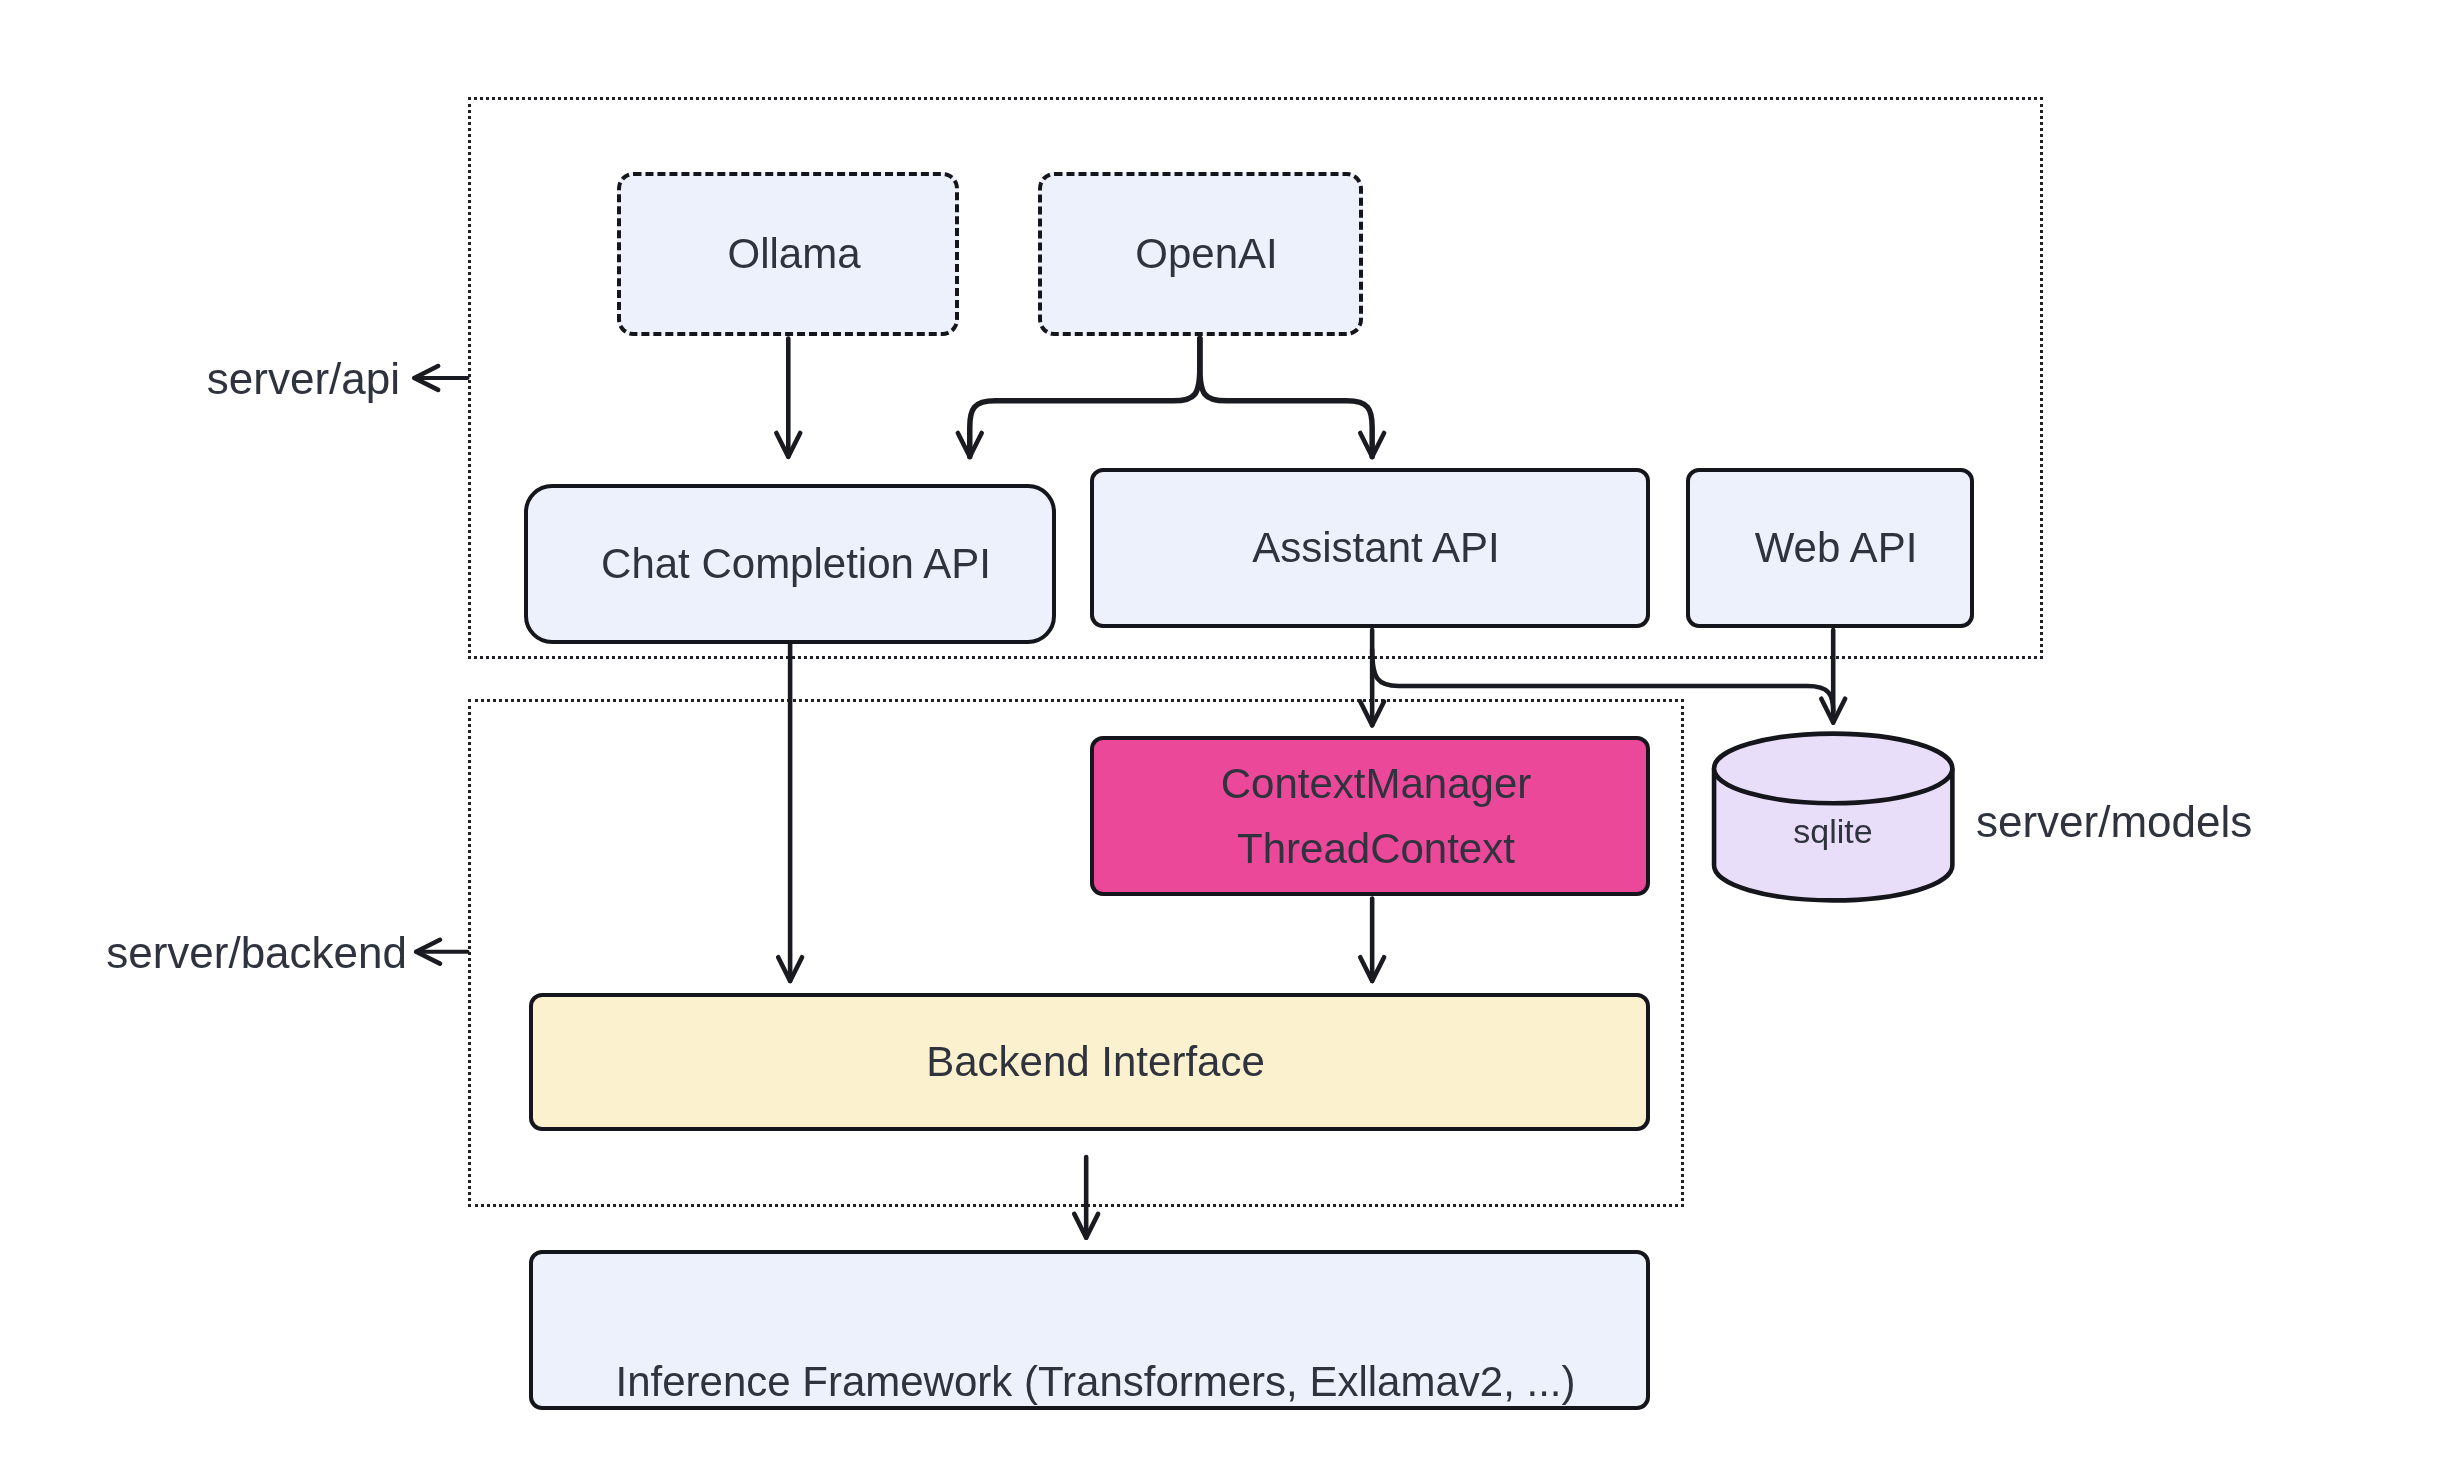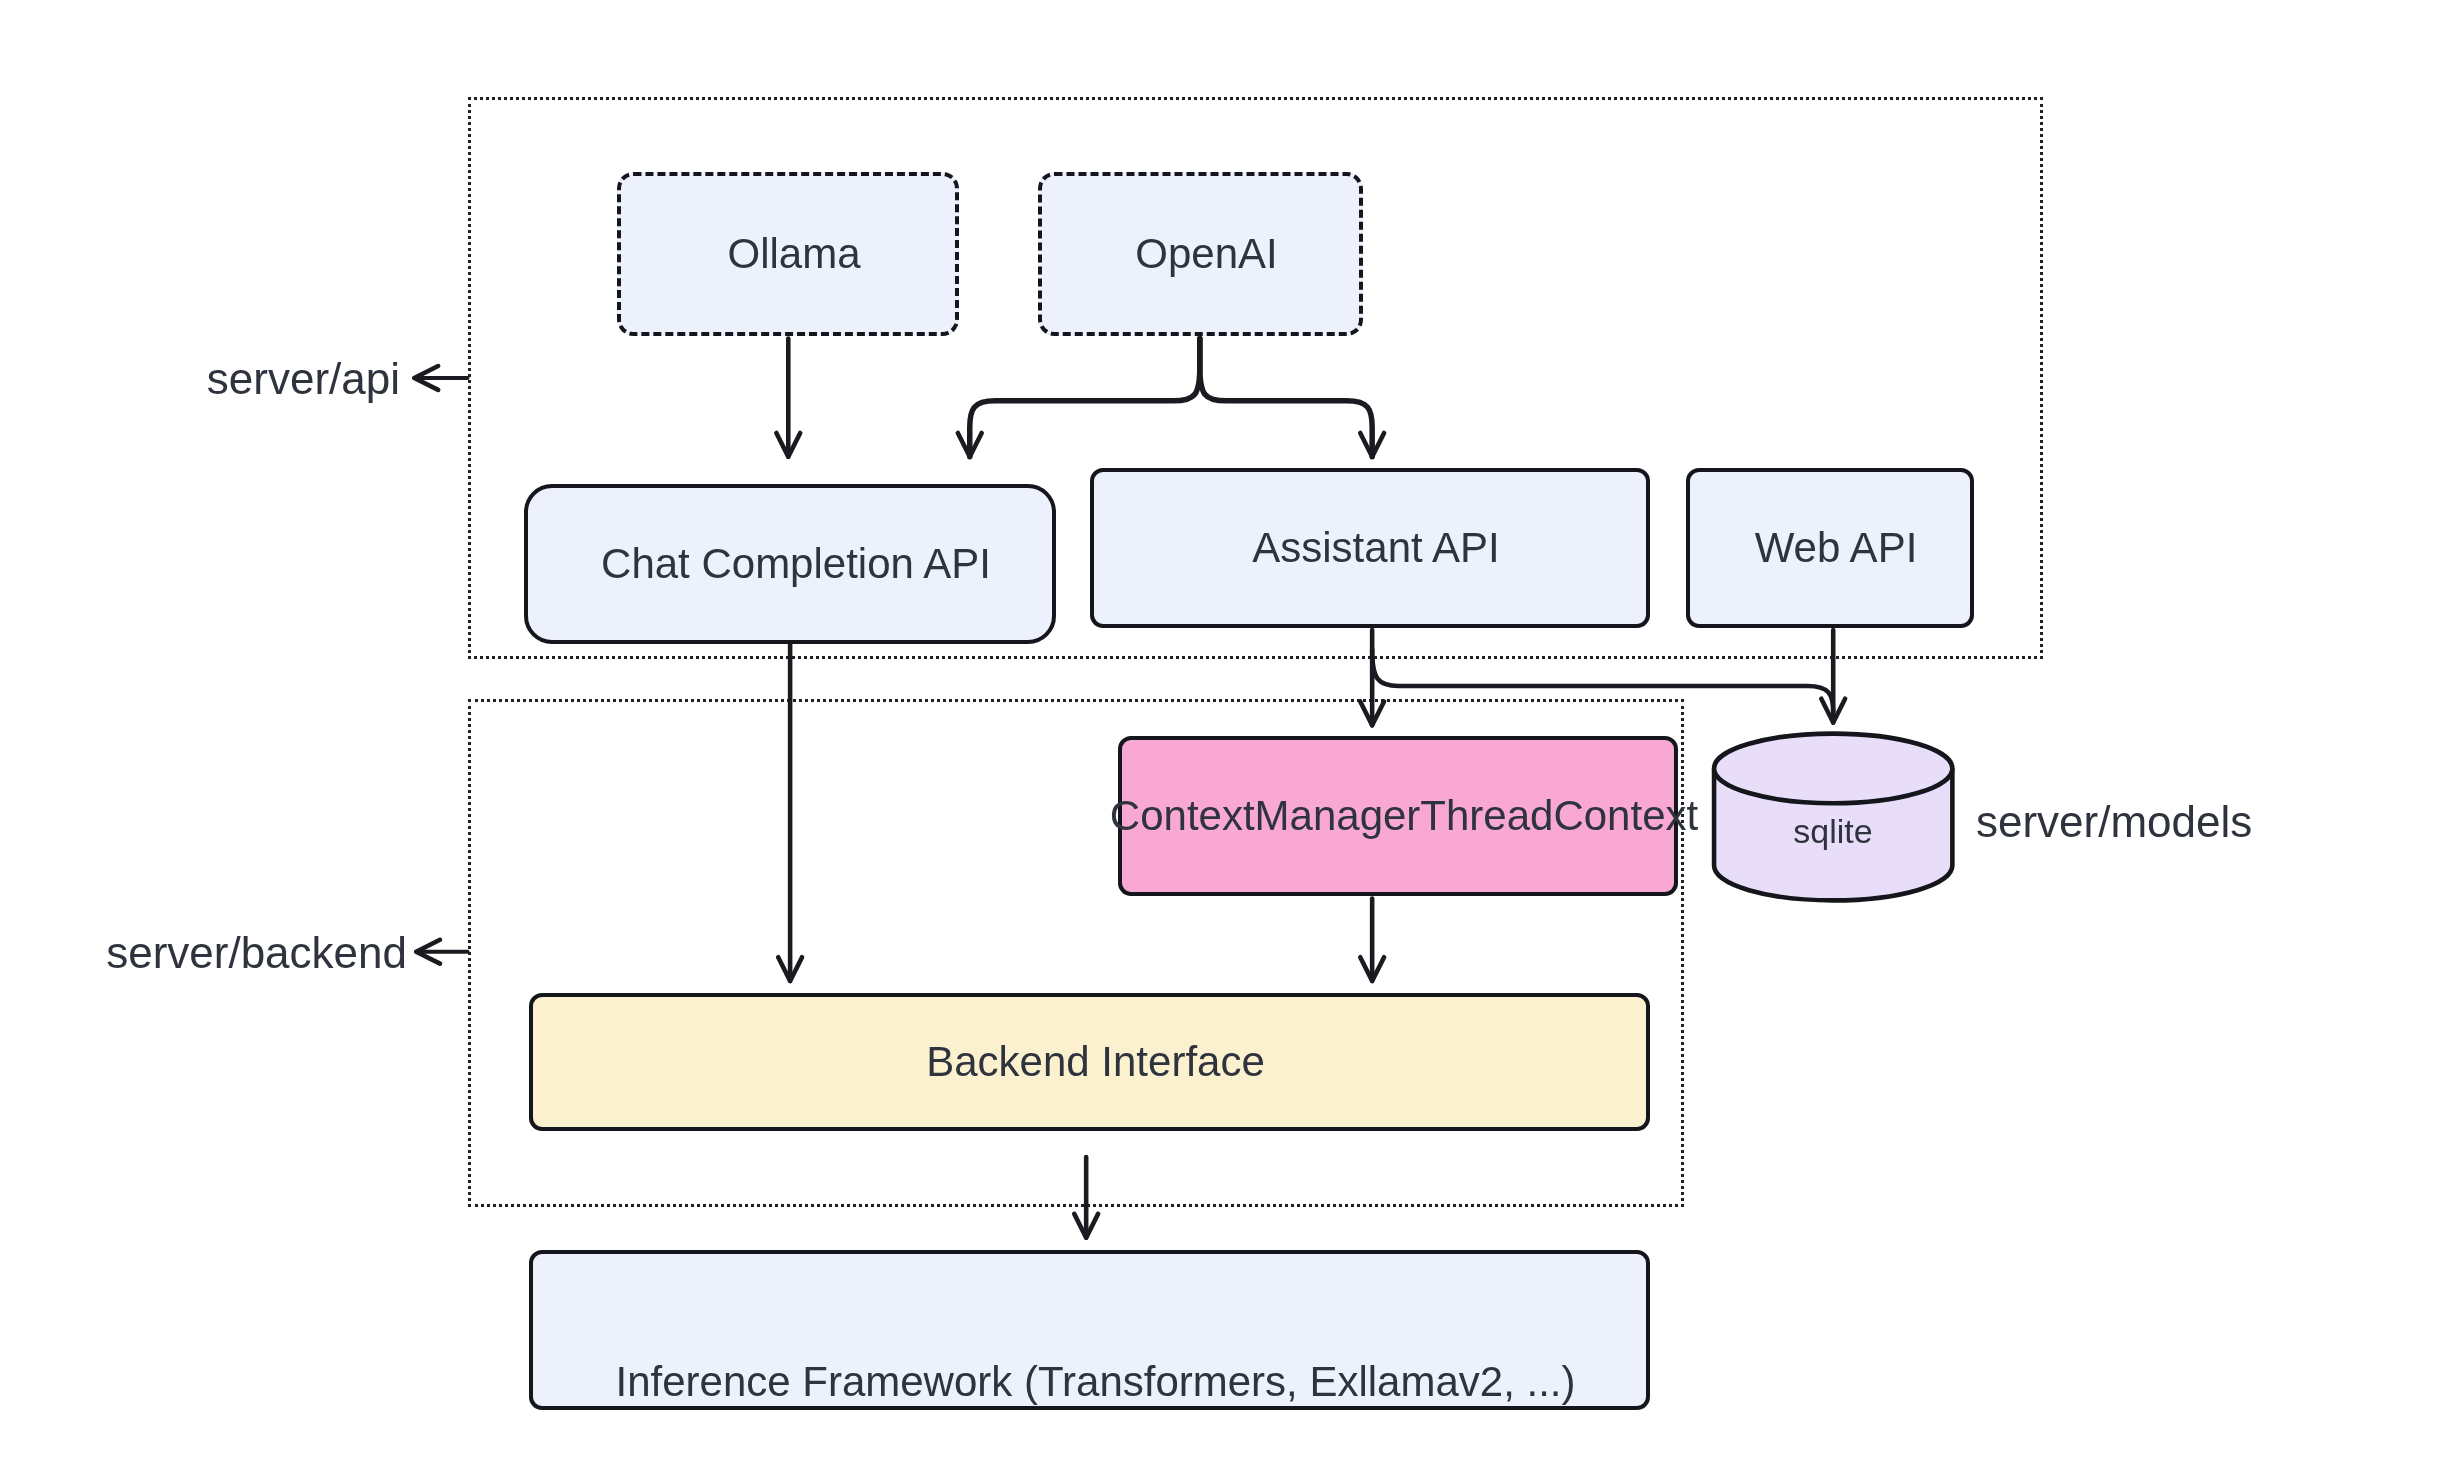--- a/index.html
+++ b/index.html
@@ -37,24 +37,23 @@
     font-size: 42px;
     color: #2e333d;
     text-align: center;
     padding-left: 12px;
   }
   .node.dashed {
     border-style: dashed;
     border-radius: 16.5px;
   }
   .node.green {
-    background: #f9a8d4;
-    flex-direction: row;
+    background: #ec4899;
+    flex-direction: column;
     line-height: 1.55;
-    margin-left: 28px;
   }
   .node.yellow {
     background: #fcf1cf;
   }
   .group-label {
     position: absolute;
     font-size: 44px;
     color: #2e333d;
     line-height: 50px;
     white-space: nowrap;

